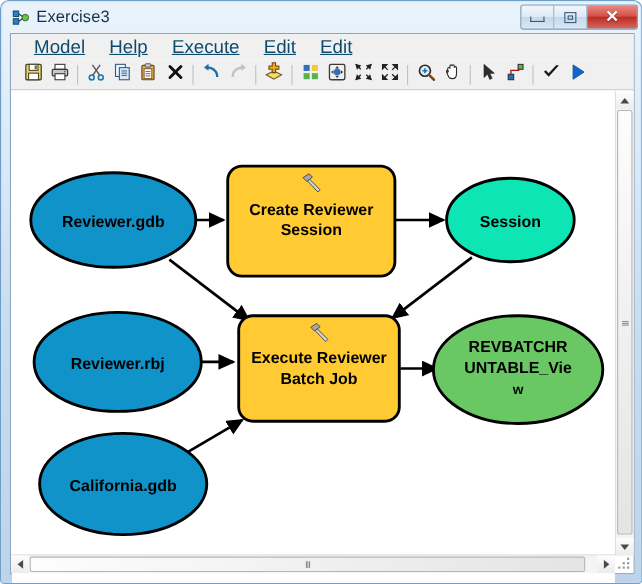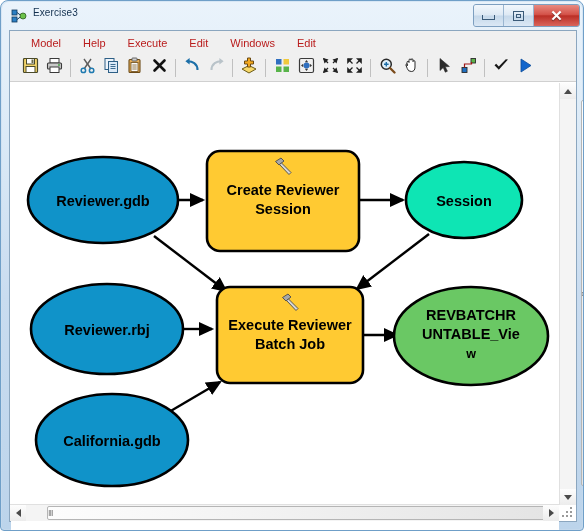--- a/index.html
+++ b/index.html
@@ -44,21 +44,21 @@
     z-index: 5;
   }
   .title-icon {
     position: absolute;
     left: 10px; top: 7px;
     width: 16px; height: 16px;
   }
   .title-text {
     position: absolute;
     left: 32px; top: 6px;
-    font-size: 10px;
+    font-size: 15px;
     color: #12304f;
     letter-spacing: 0.1px;
     white-space: nowrap;
   }
 
   .win-buttons {
     position: absolute;
     right: 5px; top: 3px;
     height: 21px;
     display: flex;
@@ -127,25 +127,26 @@
     left: 0; top: 0;
     width: 566px;
     height: 23px;
     background: #f0f0f0;
     display: flex;
     align-items: center;
     padding-left: 10px;
     box-sizing: border-box;
   }
   .menu-item {
-    font-size: 11px;
-    color: #b91c1c;
+    font-size: 17px;
+    color: #0c4a6e;
     padding: 2px 11px;
     cursor: default;
     white-space: nowrap;
+    text-decoration: underline;
   }
 
   
   .toolbar {
     position: absolute;
     left: 0; top: 23px;
     width: 566px;
     height: 28px;
     background: #f0f0f0;
     border-bottom: 1px solid #d0d0d0;
@@ -200,23 +201,22 @@
     background: linear-gradient(to bottom, #fdfdfd, #ececec);
     display: flex; align-items: center; justify-content: center;
     cursor: pointer;
   }
   .sb-thumb {
     position: absolute;
     background: linear-gradient(to right, #fdfdfd, #e4e4e4);
     border: 1px solid #b5b5b5;
     border-radius: 2px;
     box-sizing: border-box;
-    display: flex; align-items: center; justify-content: flex-start;
+    display: flex; align-items: center; justify-content: center;
     cursor: pointer;
-    margin-left: 20px;
   }
   .sb-thumb.vert { background: linear-gradient(to bottom, #fdfdfd, #e4e4e4); }
   .grip-h { font-size: 9px; color: #808080; letter-spacing: -1px; line-height: 1; }
   .grip-v { font-size: 9px; color: #808080; line-height: 1; transform: rotate(90deg); letter-spacing: -1px; }
   .tri { width: 0; height: 0; }
   .tri-up { border-left: 4px solid transparent; border-right: 4px solid transparent; border-bottom: 5px solid #4a4a4a; }
   .tri-down { border-left: 4px solid transparent; border-right: 4px solid transparent; border-top: 5px solid #4a4a4a; }
   .tri-left { border-top: 4px solid transparent; border-bottom: 4px solid transparent; border-right: 5px solid #4a4a4a; }
   .tri-right { border-top: 4px solid transparent; border-bottom: 4px solid transparent; border-left: 5px solid #4a4a4a; }
 
@@ -266,21 +266,20 @@
     </div>
   </div>
 
   <div class="client">
 
     <div class="menubar">
       <div class="menu-item">Model</div>
       <div class="menu-item">Help</div>
       <div class="menu-item">Execute</div>
       <div class="menu-item">Edit</div>
-      <div class="menu-item">Windows</div>
       <div class="menu-item">Edit</div>
     </div>
 
     <div class="toolbar">
 
       <div class="tb-btn" title="Save">
         <span>
           <svg width="17" height="17" viewBox="0 0 17 17">
             <rect x="1.5" y="1.5" width="14" height="14" rx="1" fill="#f3d46a" stroke="#4a4a2a" stroke-width="1.2"></rect>
             <rect x="4.5" y="1.5" width="8" height="5.5" fill="#ffffff" stroke="#4a4a2a" stroke-width="1"></rect>

